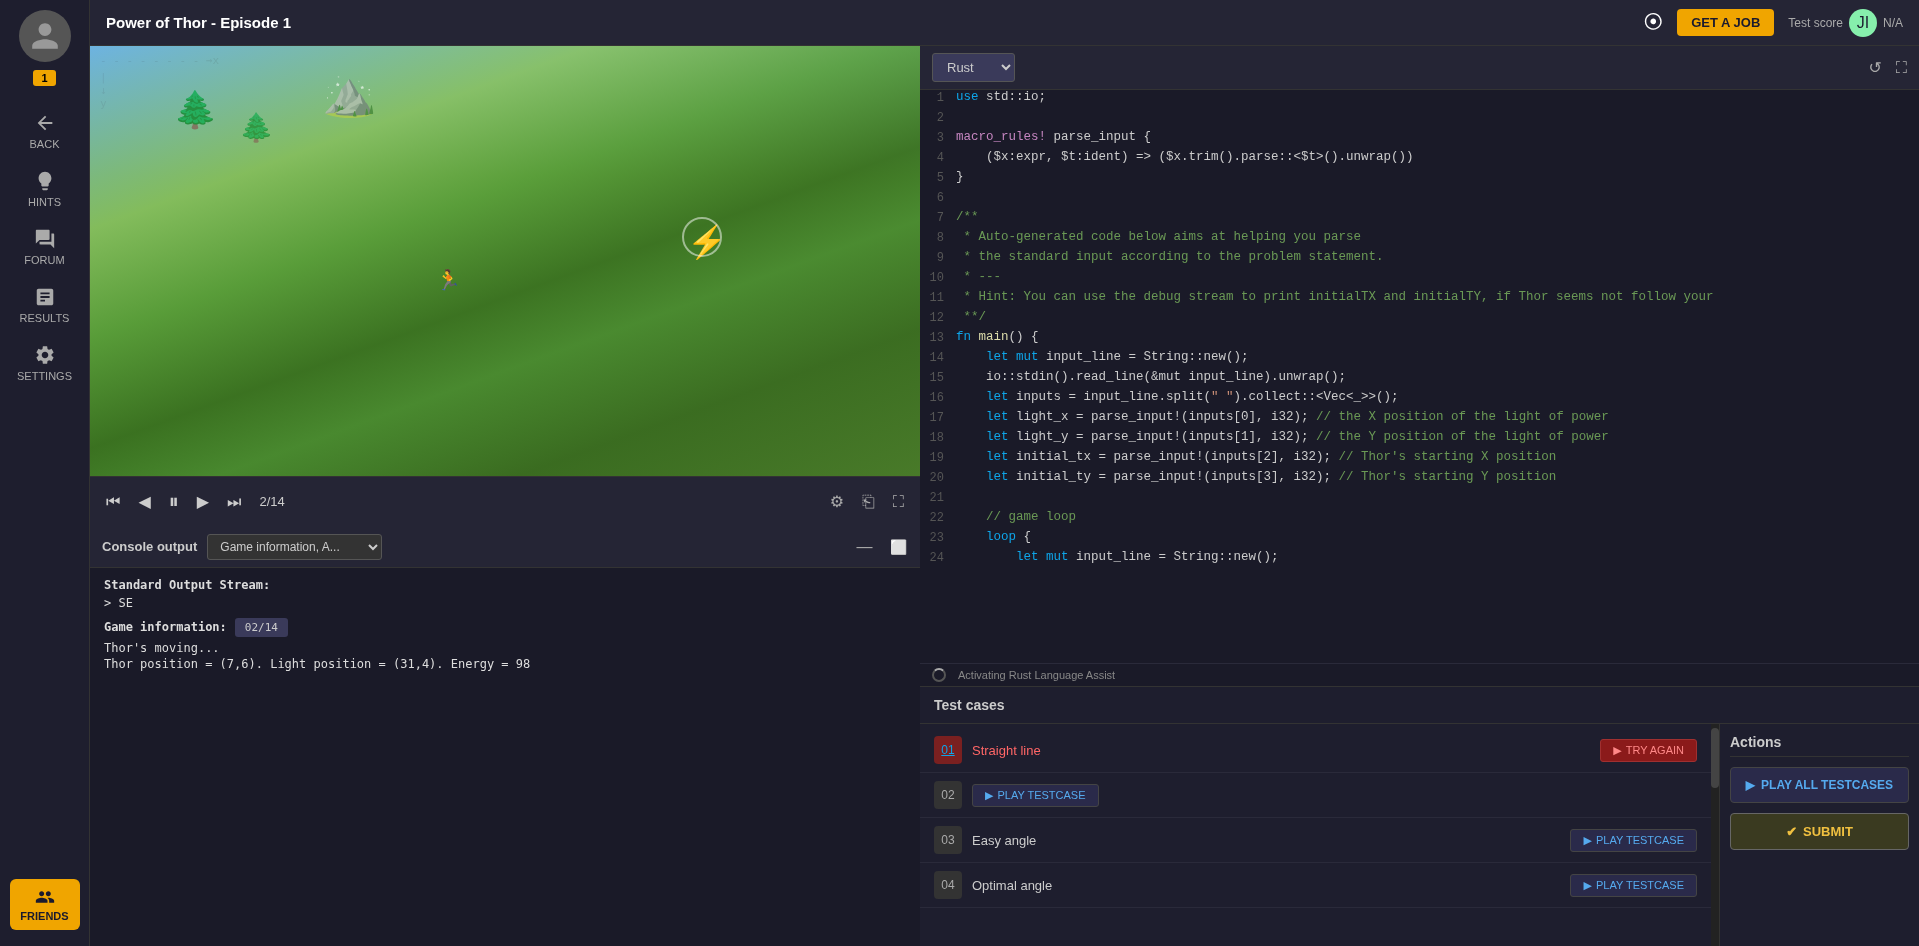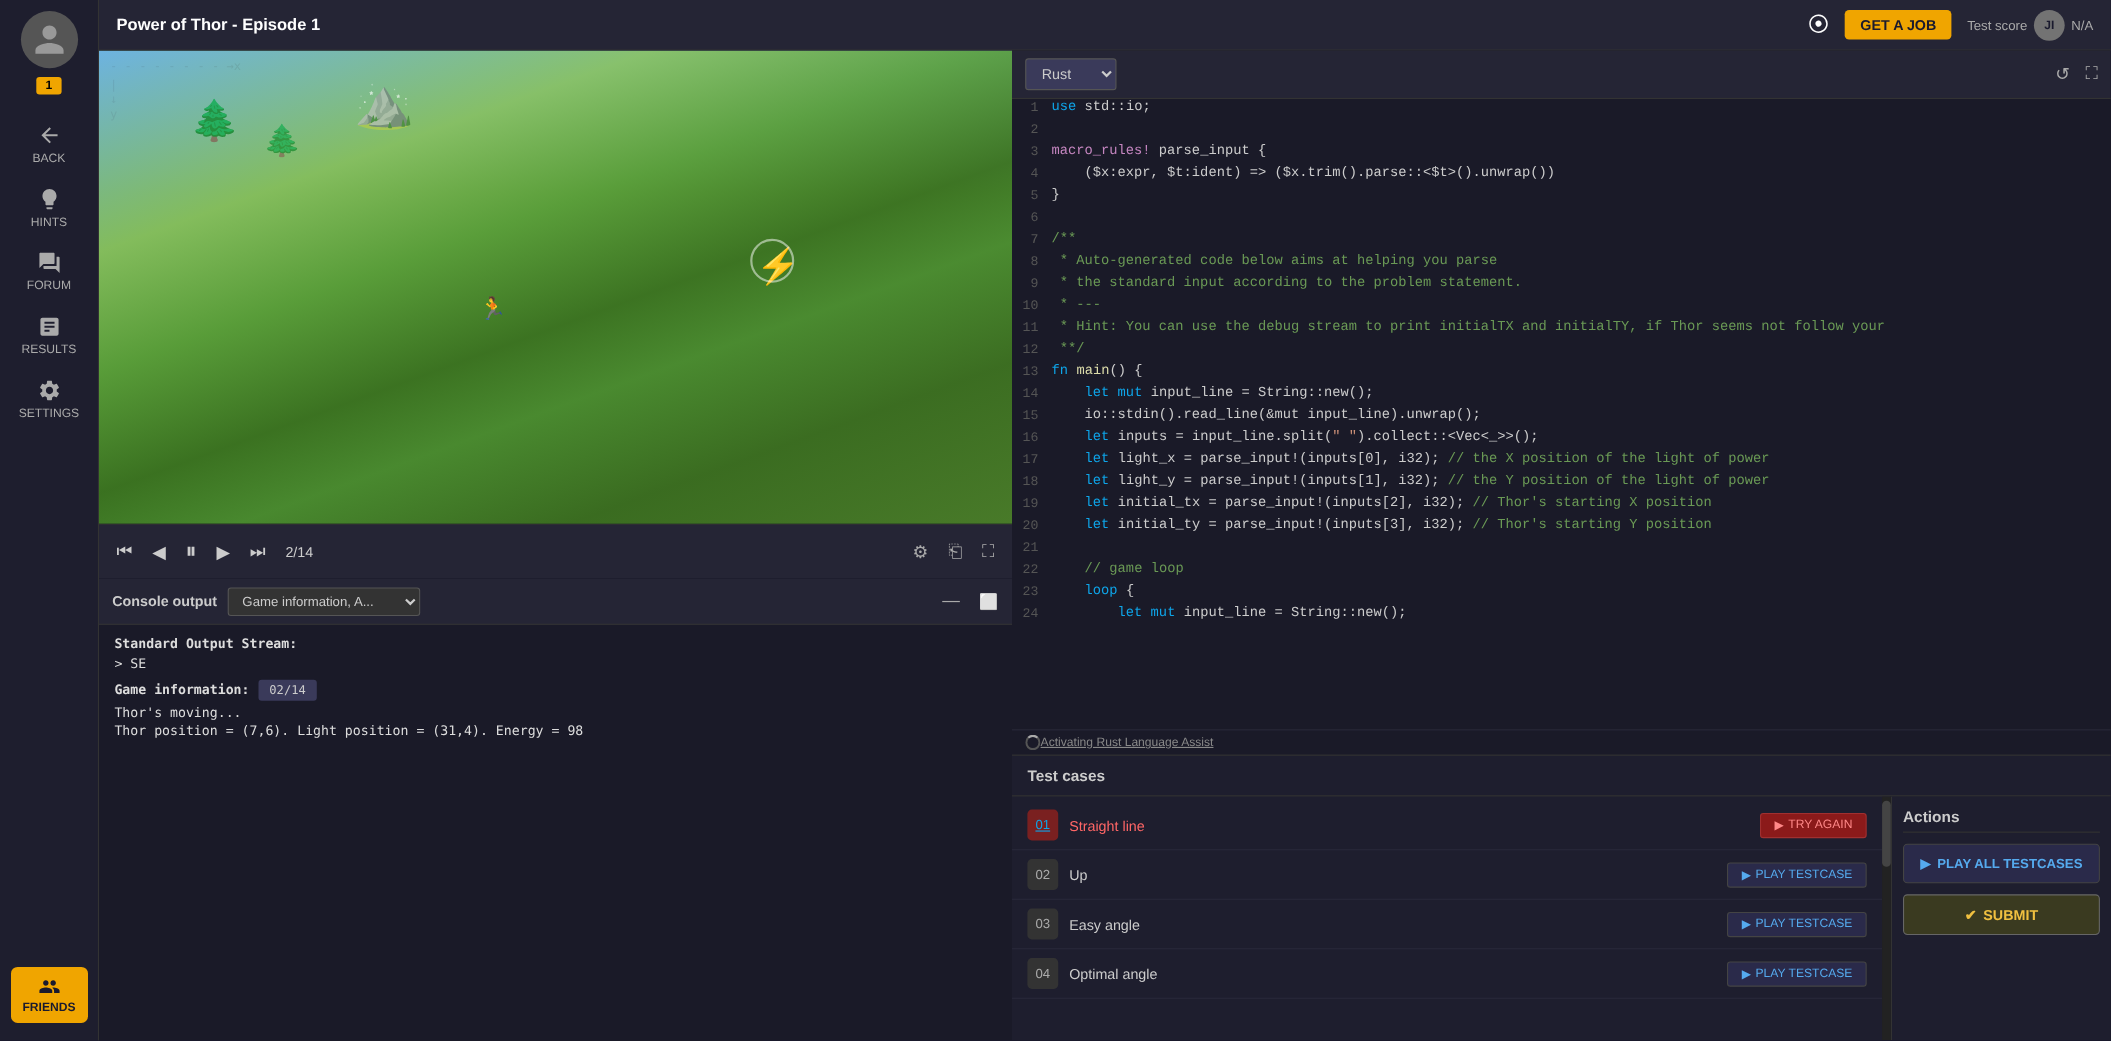--- a/index.html
+++ b/index.html
@@ -92,23 +92,23 @@
       color: #1a1a2e;
       font-weight: bold;
       font-size: 13px;
       padding: 6px 14px;
       border-radius: 4px;
       cursor: pointer;
       border: none;
     }
     .best-score-area { color: #aaa; font-size: 12px; display: flex; align-items: center; gap: 6px; }
     .user-avatar-small {
-      width: 28px; height: 28px; background: #737373; border-radius: 50%;
+      width: 28px; height: 28px; background: #86efac; border-radius: 50%;
       display: flex; align-items: center; justify-content: center;
-      font-size: 11px; font-weight: bold; color: #1a1a2e;
+      font-size: 16px; font-weight: normal; color: #1a1a2e;
     }
 
     
     #content {
       display: flex;
       flex: 1;
       overflow: hidden;
     }
 
     
@@ -289,24 +289,23 @@
     .comment { color: #6a9955; }
     .macro { color: #c586c0; }
 
     #editor-status {
       background: #1a1a28;
       padding: 4px 12px;
       font-size: 11px;
       color: #888;
       display: flex;
       align-items: center;
-      gap: 0;
+      gap: 12px;
       border-top: 1px solid #2a2a3a;
       flex-shrink: 0;
-      text-decoration: underline;
     }
     .loading-spinner {
       width: 14px; height: 14px;
       border: 2px solid #555;
       border-top-color: #aaa;
       border-radius: 50%;
       animation: spin 1s linear infinite;
       flex-shrink: 0;
     }
     @keyframes spin { to { transform: rotate(360deg); } }
@@ -702,21 +701,20 @@
               <div class="tc-num active">01</div>
               <span class="tc-name active">Straight line</span>
               <button class="tc-try-again-btn">
                 <span>▶</span>
                 <span>TRY AGAIN</span>
               </button>
             </div>
 
             <div class="test-case-row">
               <div class="tc-num">02</div>
-              <span class="tc-name">Up</span>
               <button class="tc-play-btn">
                 <span>▶</span>
                 <span>PLAY TESTCASE</span>
               </button>
             </div>
 
             <div class="test-case-row">
               <div class="tc-num">03</div>
               <span class="tc-name">Easy angle</span>
               <button class="tc-play-btn">

